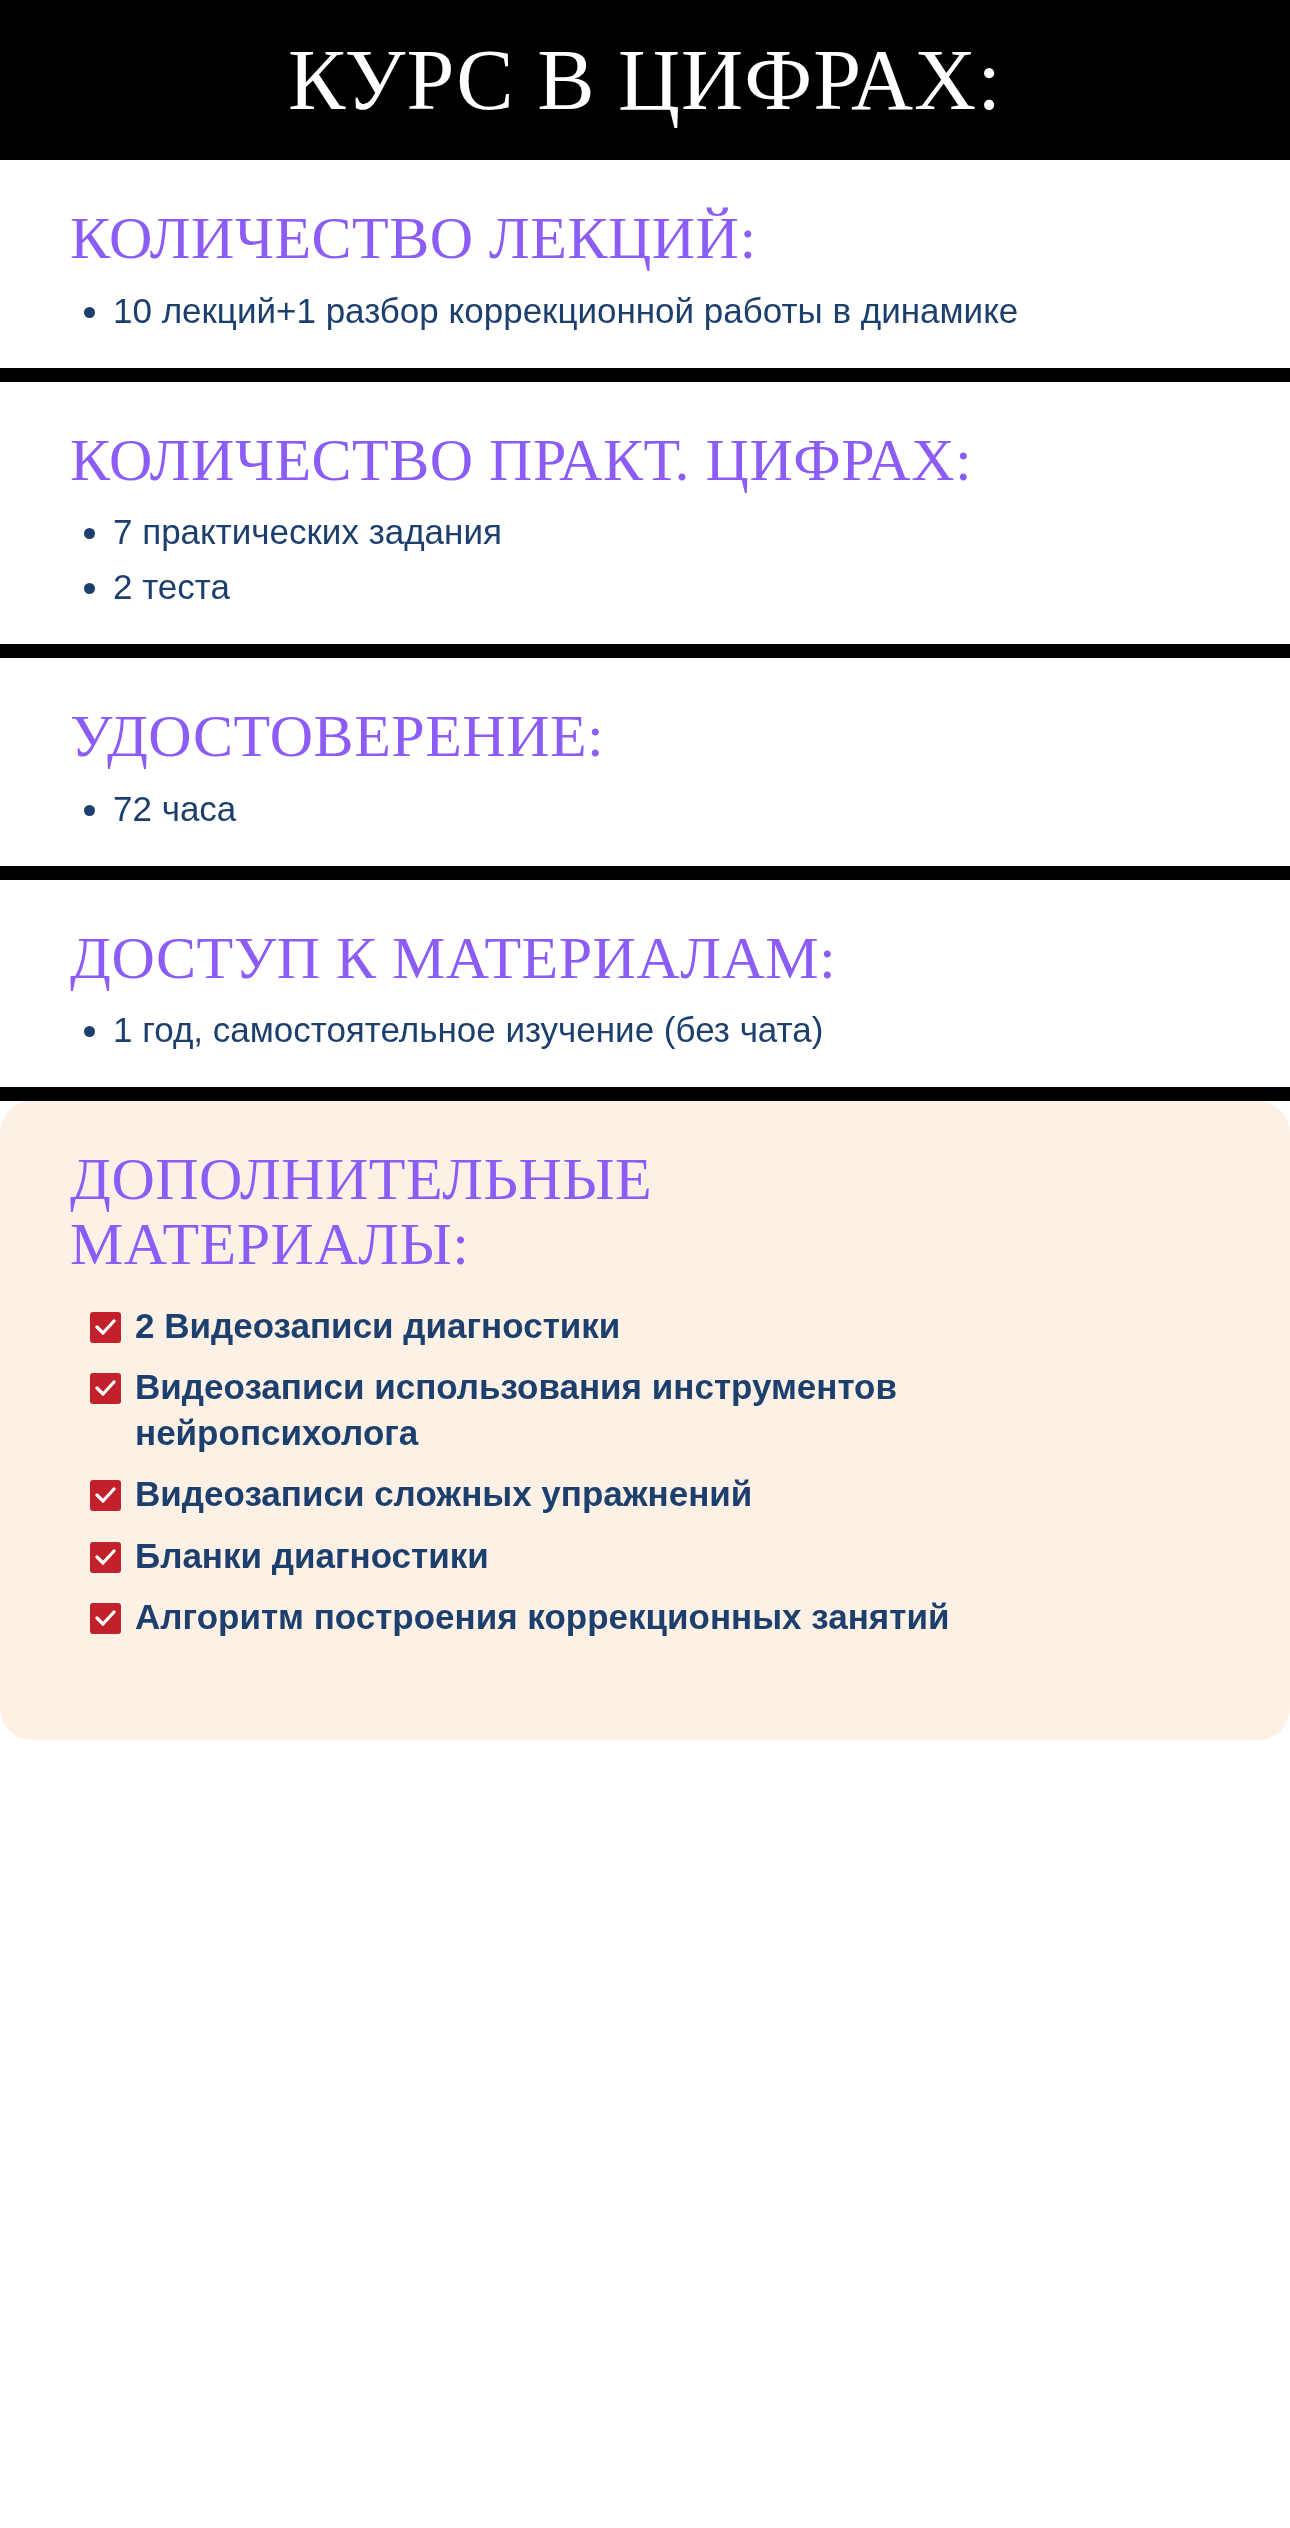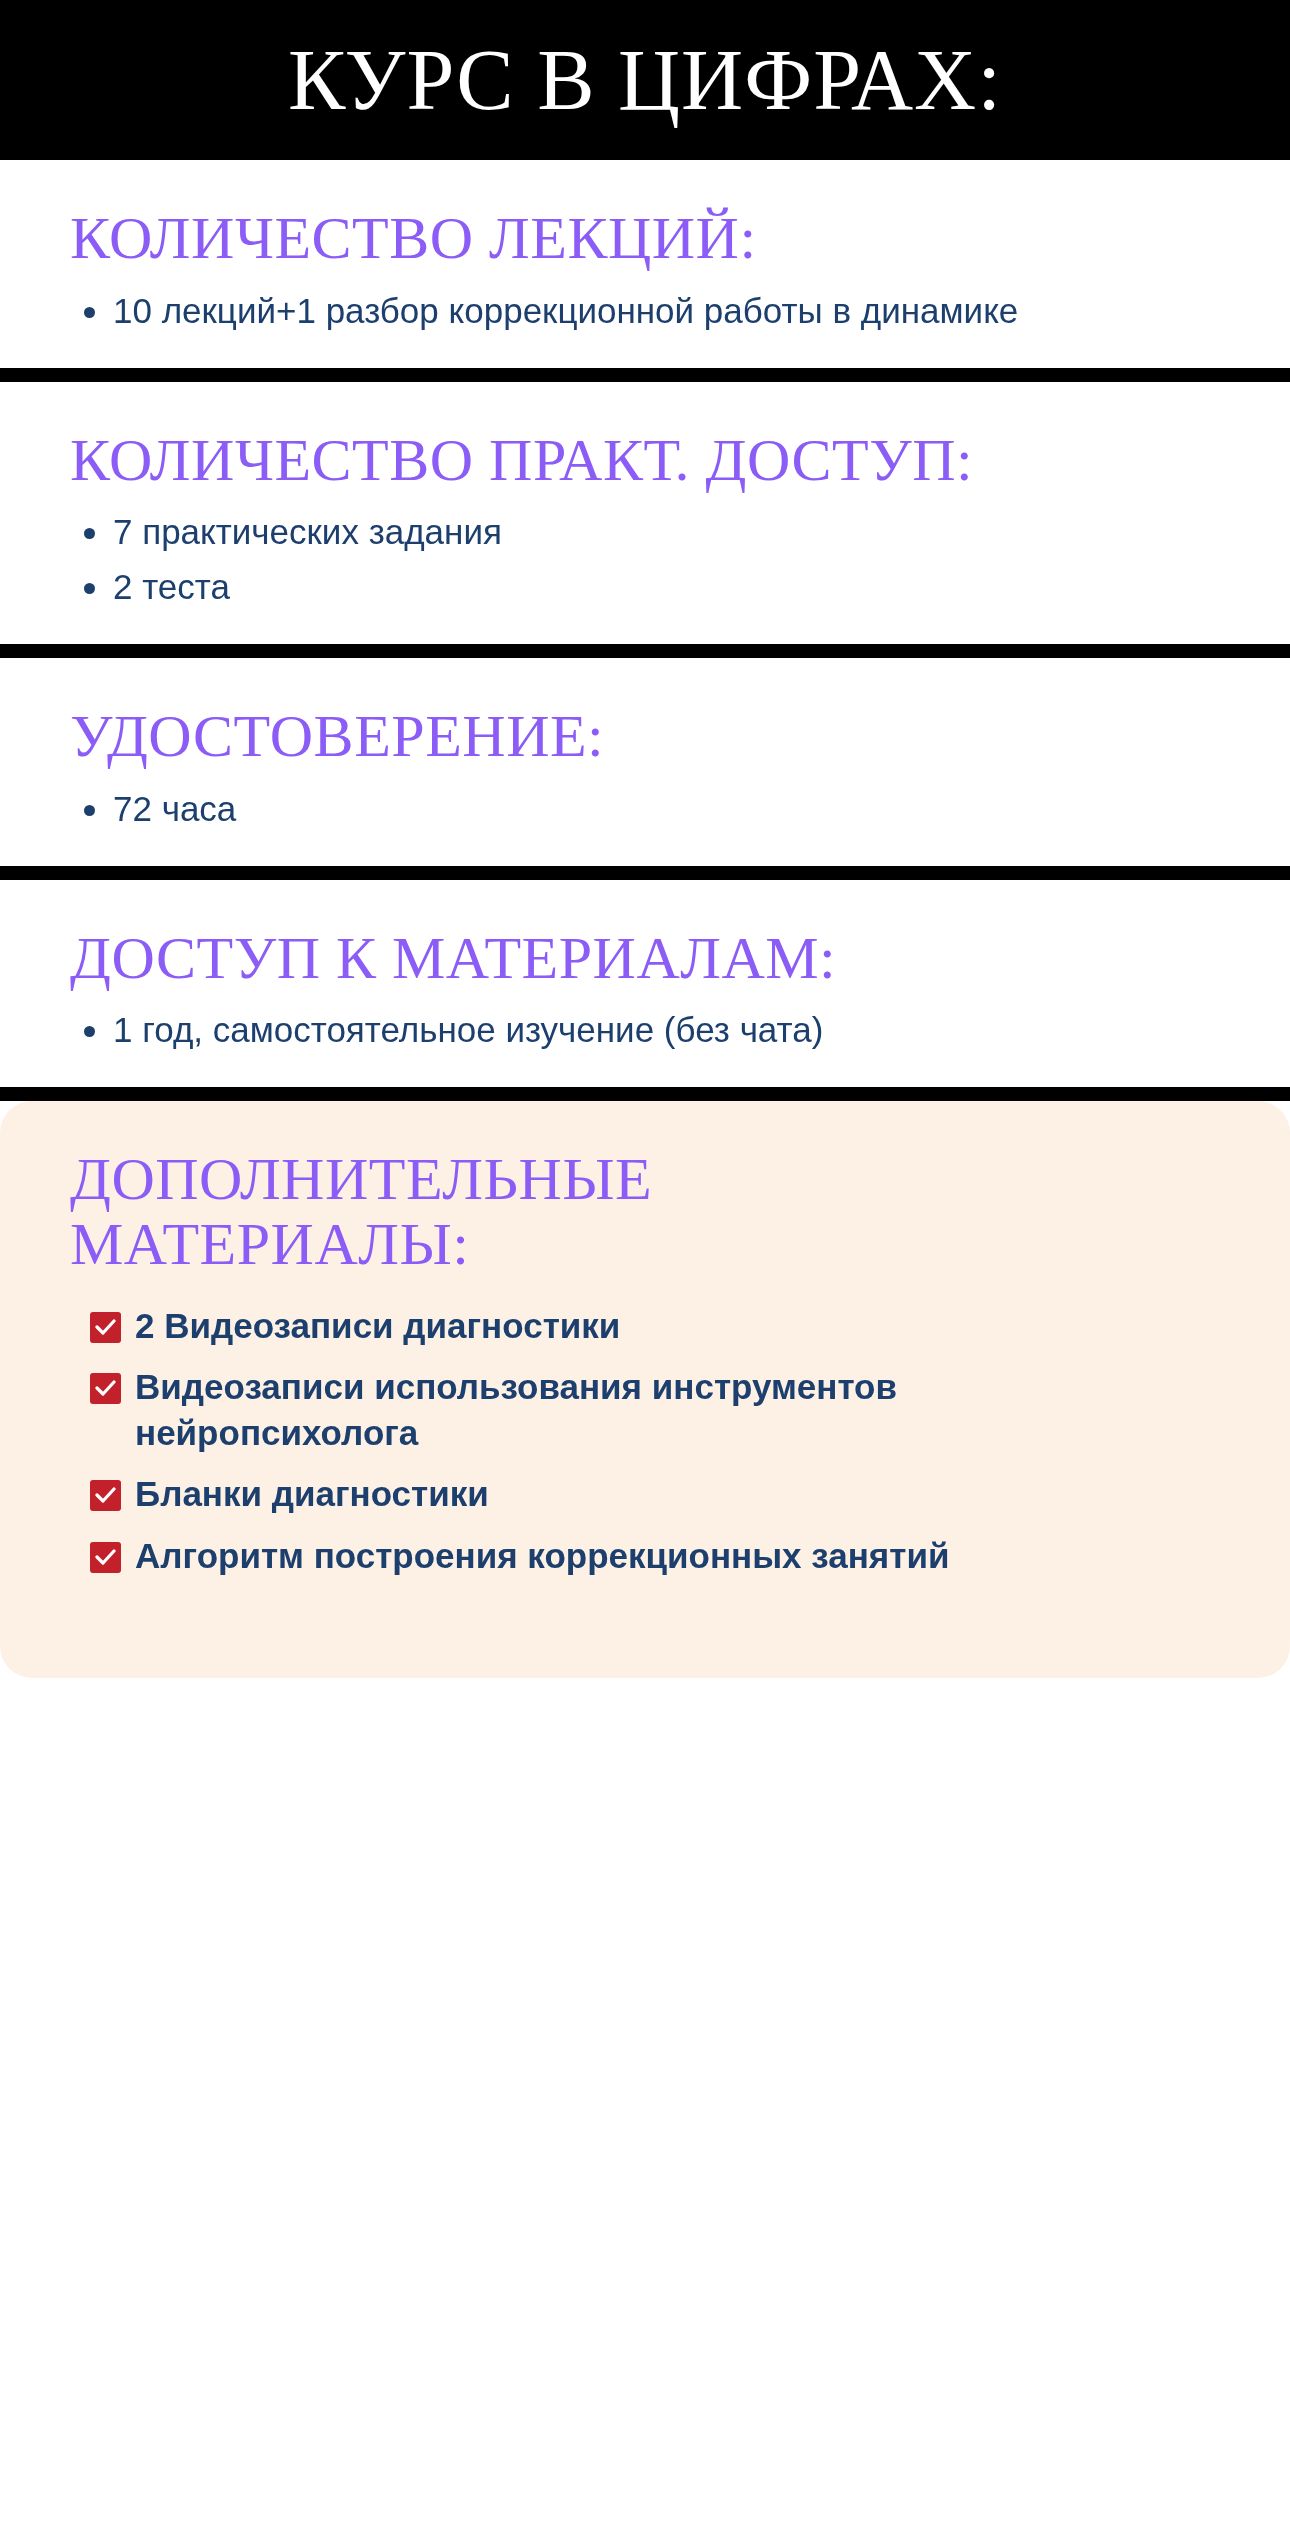--- a/index.html
+++ b/index.html
@@ -152,21 +152,21 @@
       <li>
         <span class="dot"></span>
         <span class="bullet-text">10 лекций+1 разбор коррекционной работы в динамике</span>
       </li>
     </ul>
   </div>
 
   <div class="divider"></div>
 
   <div class="section">
-    <h2 class="section-title">КОЛИЧЕСТВО ПРАКТ. ДОСТУП:</h2>
+    <h2 class="section-title">КОЛИЧЕСТВО ПРАКТ. ЦИФРАХ:</h2>
     <ul class="bullets">
       <li>
         <span class="dot"></span>
         <span class="bullet-text">7 практических задания</span>
       </li>
       <li>
         <span class="dot"></span>
         <span class="bullet-text">2 теста</span>
       </li>
     </ul>
@@ -219,20 +219,28 @@
             </svg>
         </span>
         <span class="check-text">Видеозаписи использования инструментов нейропсихолога</span>
       </li>
       <li>
         <span class="checkbox">
           <svg width="21" height="18" viewBox="0 0 21 18">
               <path d="M2 9 L8 15 L19 3" stroke="#ffffff" stroke-width="3.2" fill="none" stroke-linecap="round" stroke-linejoin="round"></path>
             </svg>
         </span>
+        <span class="check-text">Видеозаписи сложных упражнений</span>
+      </li>
+      <li>
+        <span class="checkbox">
+          <svg width="21" height="18" viewBox="0 0 21 18">
+              <path d="M2 9 L8 15 L19 3" stroke="#ffffff" stroke-width="3.2" fill="none" stroke-linecap="round" stroke-linejoin="round"></path>
+            </svg>
+        </span>
         <span class="check-text">Бланки диагностики</span>
       </li>
       <li>
         <span class="checkbox">
           <svg width="21" height="18" viewBox="0 0 21 18">
               <path d="M2 9 L8 15 L19 3" stroke="#ffffff" stroke-width="3.2" fill="none" stroke-linecap="round" stroke-linejoin="round"></path>
             </svg>
         </span>
         <span class="check-text">Алгоритм построения коррекционных занятий</span>
       </li>

